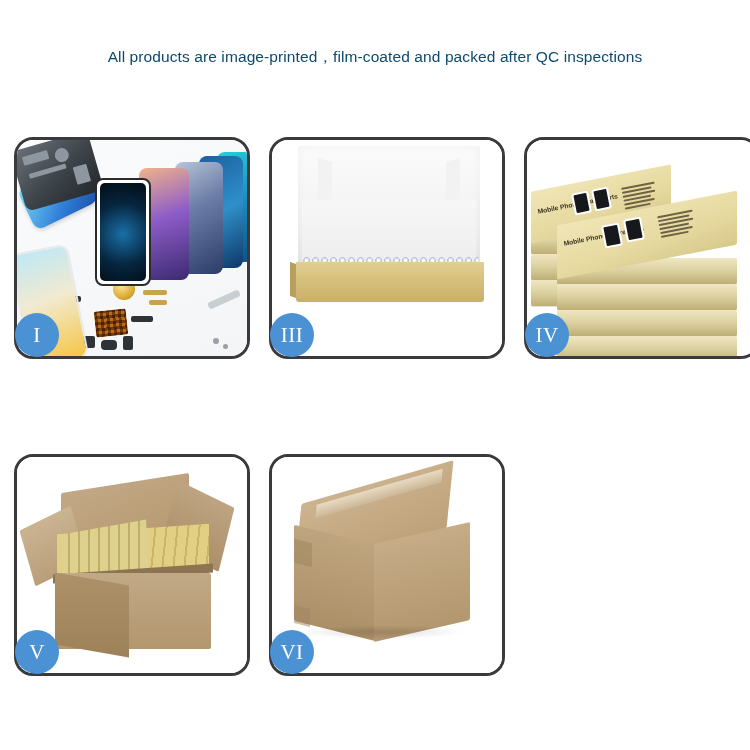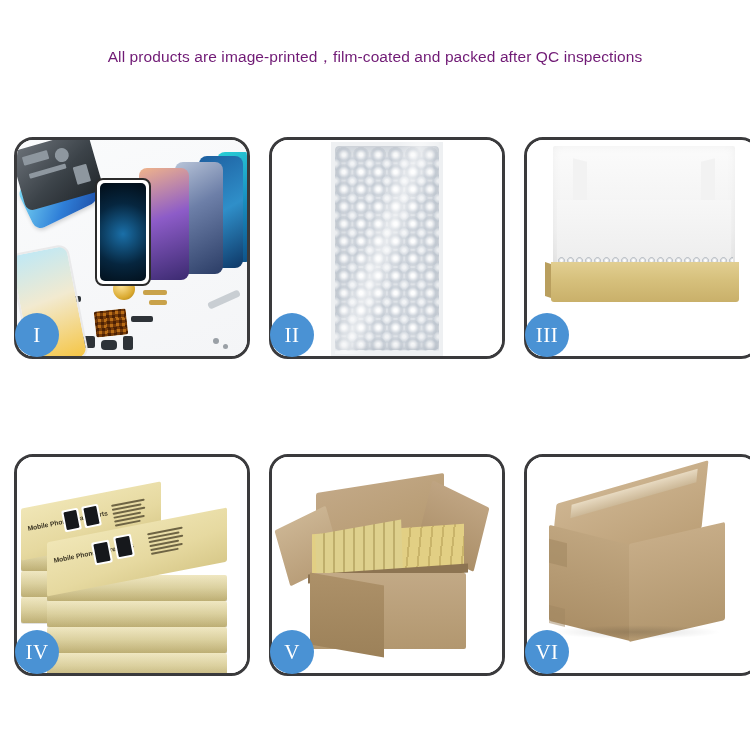--- a/index.html
+++ b/index.html
@@ -8,21 +8,21 @@
     font-family:"Liberation Sans", sans-serif;
     overflow:hidden;position:relative;
   }
   .header{width:750px;text-align:center;padding-top:34px;}
   .title{
     font-size:36px;font-weight:700;color:#000;
     letter-spacing:1.2px;line-height:1.05;
     font-family:"Liberation Sans", sans-serif;
   }
   .subtitle{
-    font-size:15.5px;color:#701a75;margin-top:13px;letter-spacing:0.1px;
+    font-size:15.5px;color:#0c4a6e;margin-top:13px;letter-spacing:0.1px;
     font-family:"Liberation Sans", sans-serif;
   }
   .grid{
     position:absolute;left:0;top:137px;width:750px;
     display:grid;
     grid-template-columns:236px 236px 236px;
     grid-template-rows:222px 222px;
     column-gap:19px;row-gap:95px;
     padding-left:14px;box-sizing:border-box;
   }
@@ -220,29 +220,20 @@
       <div class="sm" style="left:106px;top:196px;width:10px;height:14px;"></div>
       <div class="sm" style="left:114px;top:176px;width:22px;height:6px;"></div>
       <div class="sm" style="left:28px;top:194px;width:8px;height:16px;border-radius:2px;background:#dfe3e6;border:1px solid #9aa0a6;"></div>
       <div class="sm" style="left:196px;top:198px;width:6px;height:6px;border-radius:50%;background:#9aa0a6;"></div>
       <div class="sm" style="left:206px;top:204px;width:5px;height:5px;border-radius:50%;background:#9aa0a6;"></div>
       <div class="sm" style="left:190px;top:156px;width:34px;height:7px;border-radius:3px;background:#c9ced3;transform:rotate(-24deg);"></div>
     </div>
     <div class="badge">I</div>
   </div>
 
-  <div class="panel">
-    <div class="panel-inner p2">
-      <div class="wrap-sheet"></div>
-      <div class="bubbles"></div>
-      <div class="bubbles2"></div>
-      <div class="sheen"></div>
-    </div>
-    <div class="badge">II</div>
-  </div>
 
   <div class="panel">
     <div class="panel-inner p3">
       <div class="lid">
         <div class="lid-tab-l"></div>
         <div class="lid-tab-r"></div>
       </div>
       <div class="foam"></div>
       <div class="box3-inner"></div>
       <div class="box3-end-l"></div>

